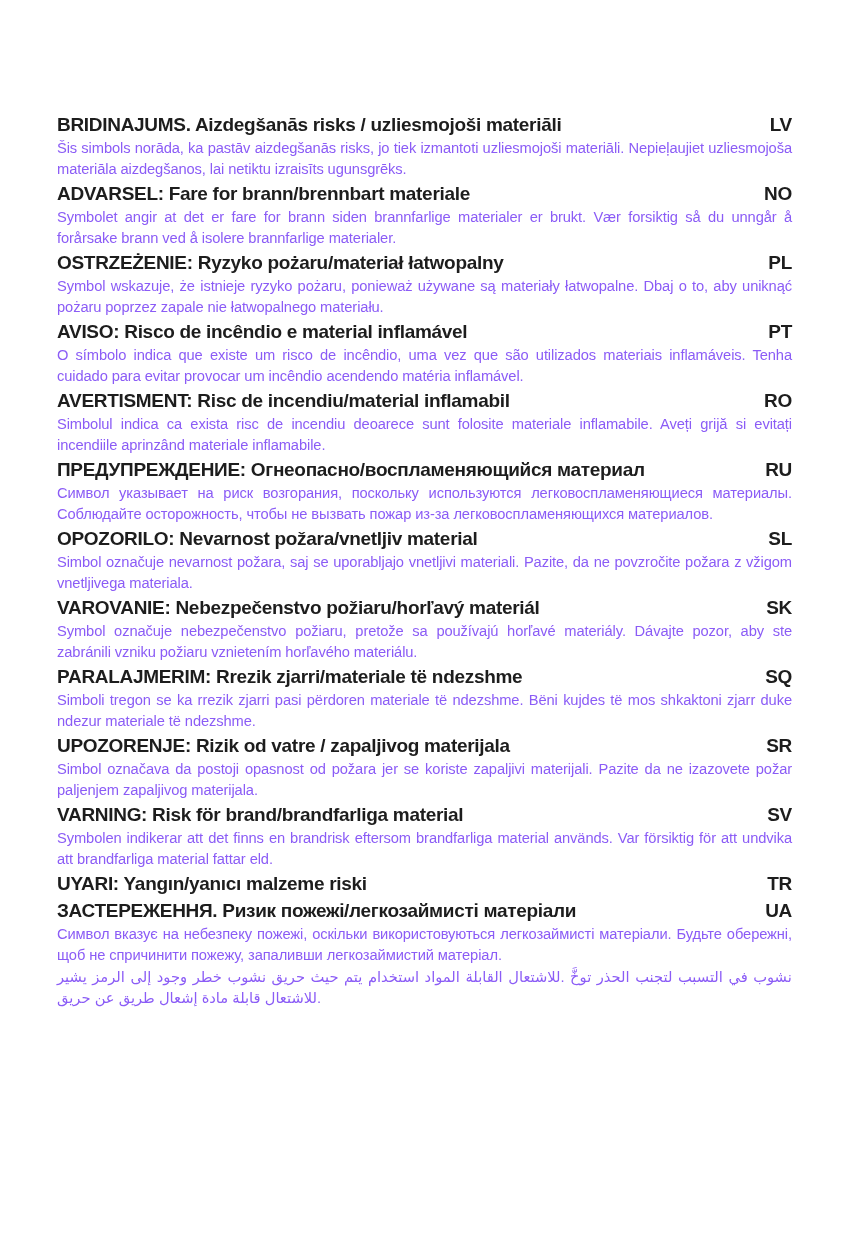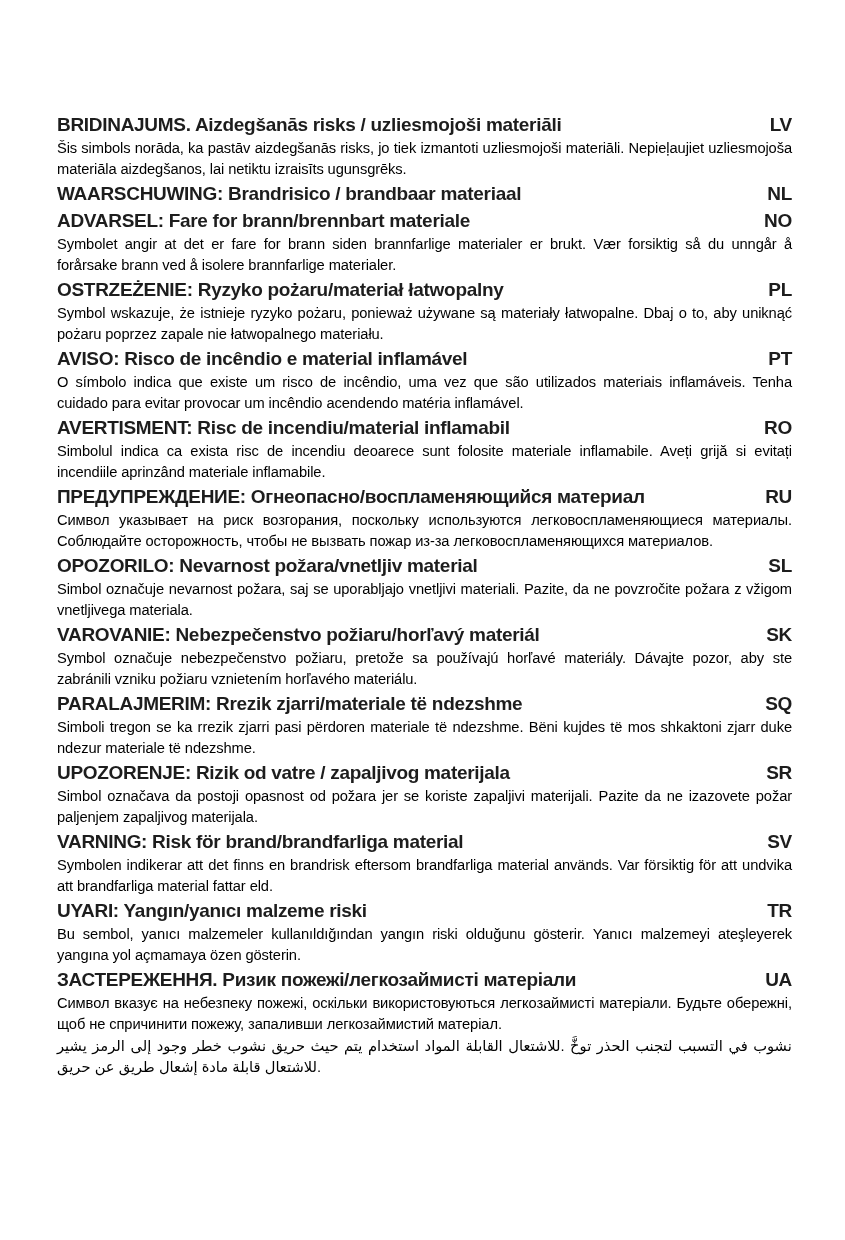--- a/index.html
+++ b/index.html
@@ -25,21 +25,21 @@
     color: #1d1d1d;
     font-weight: 700;
     font-size: 19px;
     line-height: 26px;
     letter-spacing: -0.3px;
   }
   .sec-title { flex: 1 1 auto; }
   .sec-code  { flex: 0 0 auto; text-align: center; }
   .sec-body {
     margin: 0;
-    color: #000000;
+    color: #8b5cf6;
     font-size: 14.7px;
     line-height: 21px;
     letter-spacing: -0.1px;
     text-align: justify;
   }
   .ar { direction: ltr; unicode-bidi: embed; }
 </style>
 </head>
 <body>
 
@@ -47,24 +47,20 @@
   <div class="content">
   <div class="section">
     <div class="sec-head">
       <span class="sec-title">BRIDINAJUMS. Aizdegšanās risks / uzliesmojoši materiāli</span>
       <span class="sec-code">LV</span>
     </div>
     <p class="sec-body">Šis simbols norāda, ka pastāv aizdegšanās risks, jo tiek izmantoti uzliesmojoši materiāli. Nepieļaujiet uzliesmojoša materiāla aizdegšanos, lai netiktu izraisīts ugunsgrēks.</p>
   </div>
 
   <div class="section">
-    <div class="sec-head">
-      <span class="sec-title">WAARSCHUWING: Brandrisico / brandbaar materiaal</span>
-      <span class="sec-code">NL</span>
-    </div>
   </div>
 
   <div class="section">
     <div class="sec-head">
       <span class="sec-title">ADVARSEL: Fare for brann/brennbart materiale</span>
       <span class="sec-code">NO</span>
     </div>
     <p class="sec-body">Symbolet angir at det er fare for brann siden brannfarlige materialer er brukt. Vær forsiktig så du unngår å forårsake brann ved å isolere brannfarlige materialer.</p>
   </div>
 
@@ -138,21 +134,20 @@
       <span class="sec-code">SV</span>
     </div>
     <p class="sec-body">Symbolen indikerar att det finns en brandrisk eftersom brandfarliga material används. Var försiktig för att undvika att brandfarliga material fattar eld.</p>
   </div>
 
   <div class="section">
     <div class="sec-head">
       <span class="sec-title">UYARI: Yangın/yanıcı malzeme riski</span>
       <span class="sec-code">TR</span>
     </div>
-    <p class="sec-body">Bu sembol, yanıcı malzemeler kullanıldığından yangın riski olduğunu gösterir. Yanıcı malzemeyi ateşleyerek yangına yol açmamaya özen gösterin.</p>
   </div>
 
   <div class="section">
     <div class="sec-head">
       <span class="sec-title">ЗАСТЕРЕЖЕННЯ. Ризик пожежі/легкозаймисті матеріали</span>
       <span class="sec-code">UA</span>
     </div>
     <p class="sec-body">Символ вказує на небезпеку пожежі, оскільки використовуються легкозаймисті матеріали. Будьте обережні, щоб не спричинити пожежу, запаливши легкозаймистий матеріал.</p>
   </div>
 

